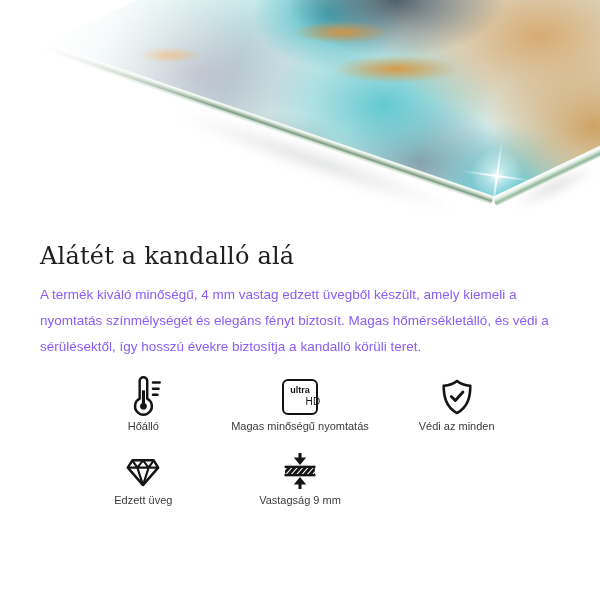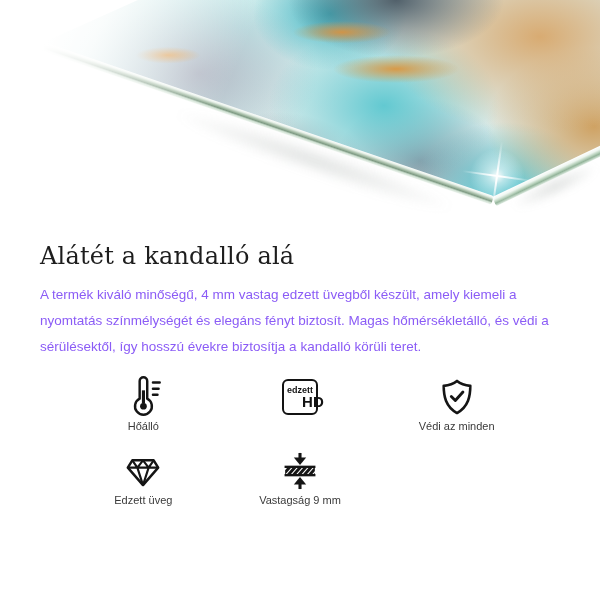--- a/index.html
+++ b/index.html
@@ -117,21 +117,21 @@
 
   .icon-stroke { stroke:#151515; fill:none; }
 
   .uhd-box {
     width:36px; height:36px;
     border:2.6px solid #131313; border-radius:6px;
     display:flex; flex-direction:column; align-items:center; justify-content:center;
     color:#131313;
   }
   .uhd-top { font-size:9px; font-weight:600; line-height:9px; }
-  .uhd-bottom { font-size:15px; font-weight:700; line-height:13px; letter-spacing:0.2px;margin-left:26px; }
+  .uhd-bottom { font-size:10px; font-weight:400; line-height:13px; letter-spacing:0.2px;margin-left:26px; }
 </style>
 </head>
 <body>
 
 <div class="page">
 
   <div class="hero">
     <div class="glass-shadow-left"></div>
     <div class="glass-shadow-right"></div>
     <div class="glass-art"></div>
@@ -158,24 +158,25 @@
             <circle cx="18.4" cy="27.3" r="3" fill="#151515" stroke="none"></circle>
             <path d="M27 6 h6 M27 11.5 h5 M27 17 h4" stroke-width="2.3" stroke-linecap="round"></path>
           </svg>
         </div>
         <div class="feature-label">Hőálló</div>
       </div>
 
       <div class="feature">
         <div class="icon-box">
           <div class="uhd-box">
-            <span class="uhd-top">edzett</span>
+            <span class="uhd-top">ultra</span>
             <span class="uhd-bottom">HD</span>
           </div>
         </div>
+        <div class="feature-label">Magas minőségű nyomtatás</div>
       </div>
 
       <div class="feature">
         <div class="icon-box">
           <svg width="38" height="38" viewBox="0 0 32 32" class="icon-stroke">
             <path d="M16 2.5 C 13 5, 8.6 6.3, 4.8 6.6 C 4.8 15, 6.2 24, 16 29.5 C 25.8 24, 27.2 15, 27.2 6.6 C 23.4 6.3, 19 5, 16 2.5 Z" stroke-width="2.2" stroke-linejoin="round"></path>
             <path d="M11.2 15.6 L 14.6 19 L 21 11.8" stroke-width="2.4" stroke-linecap="round" stroke-linejoin="round"></path>
           </svg>
         </div>
         <div class="feature-label">Védi az minden</div>

